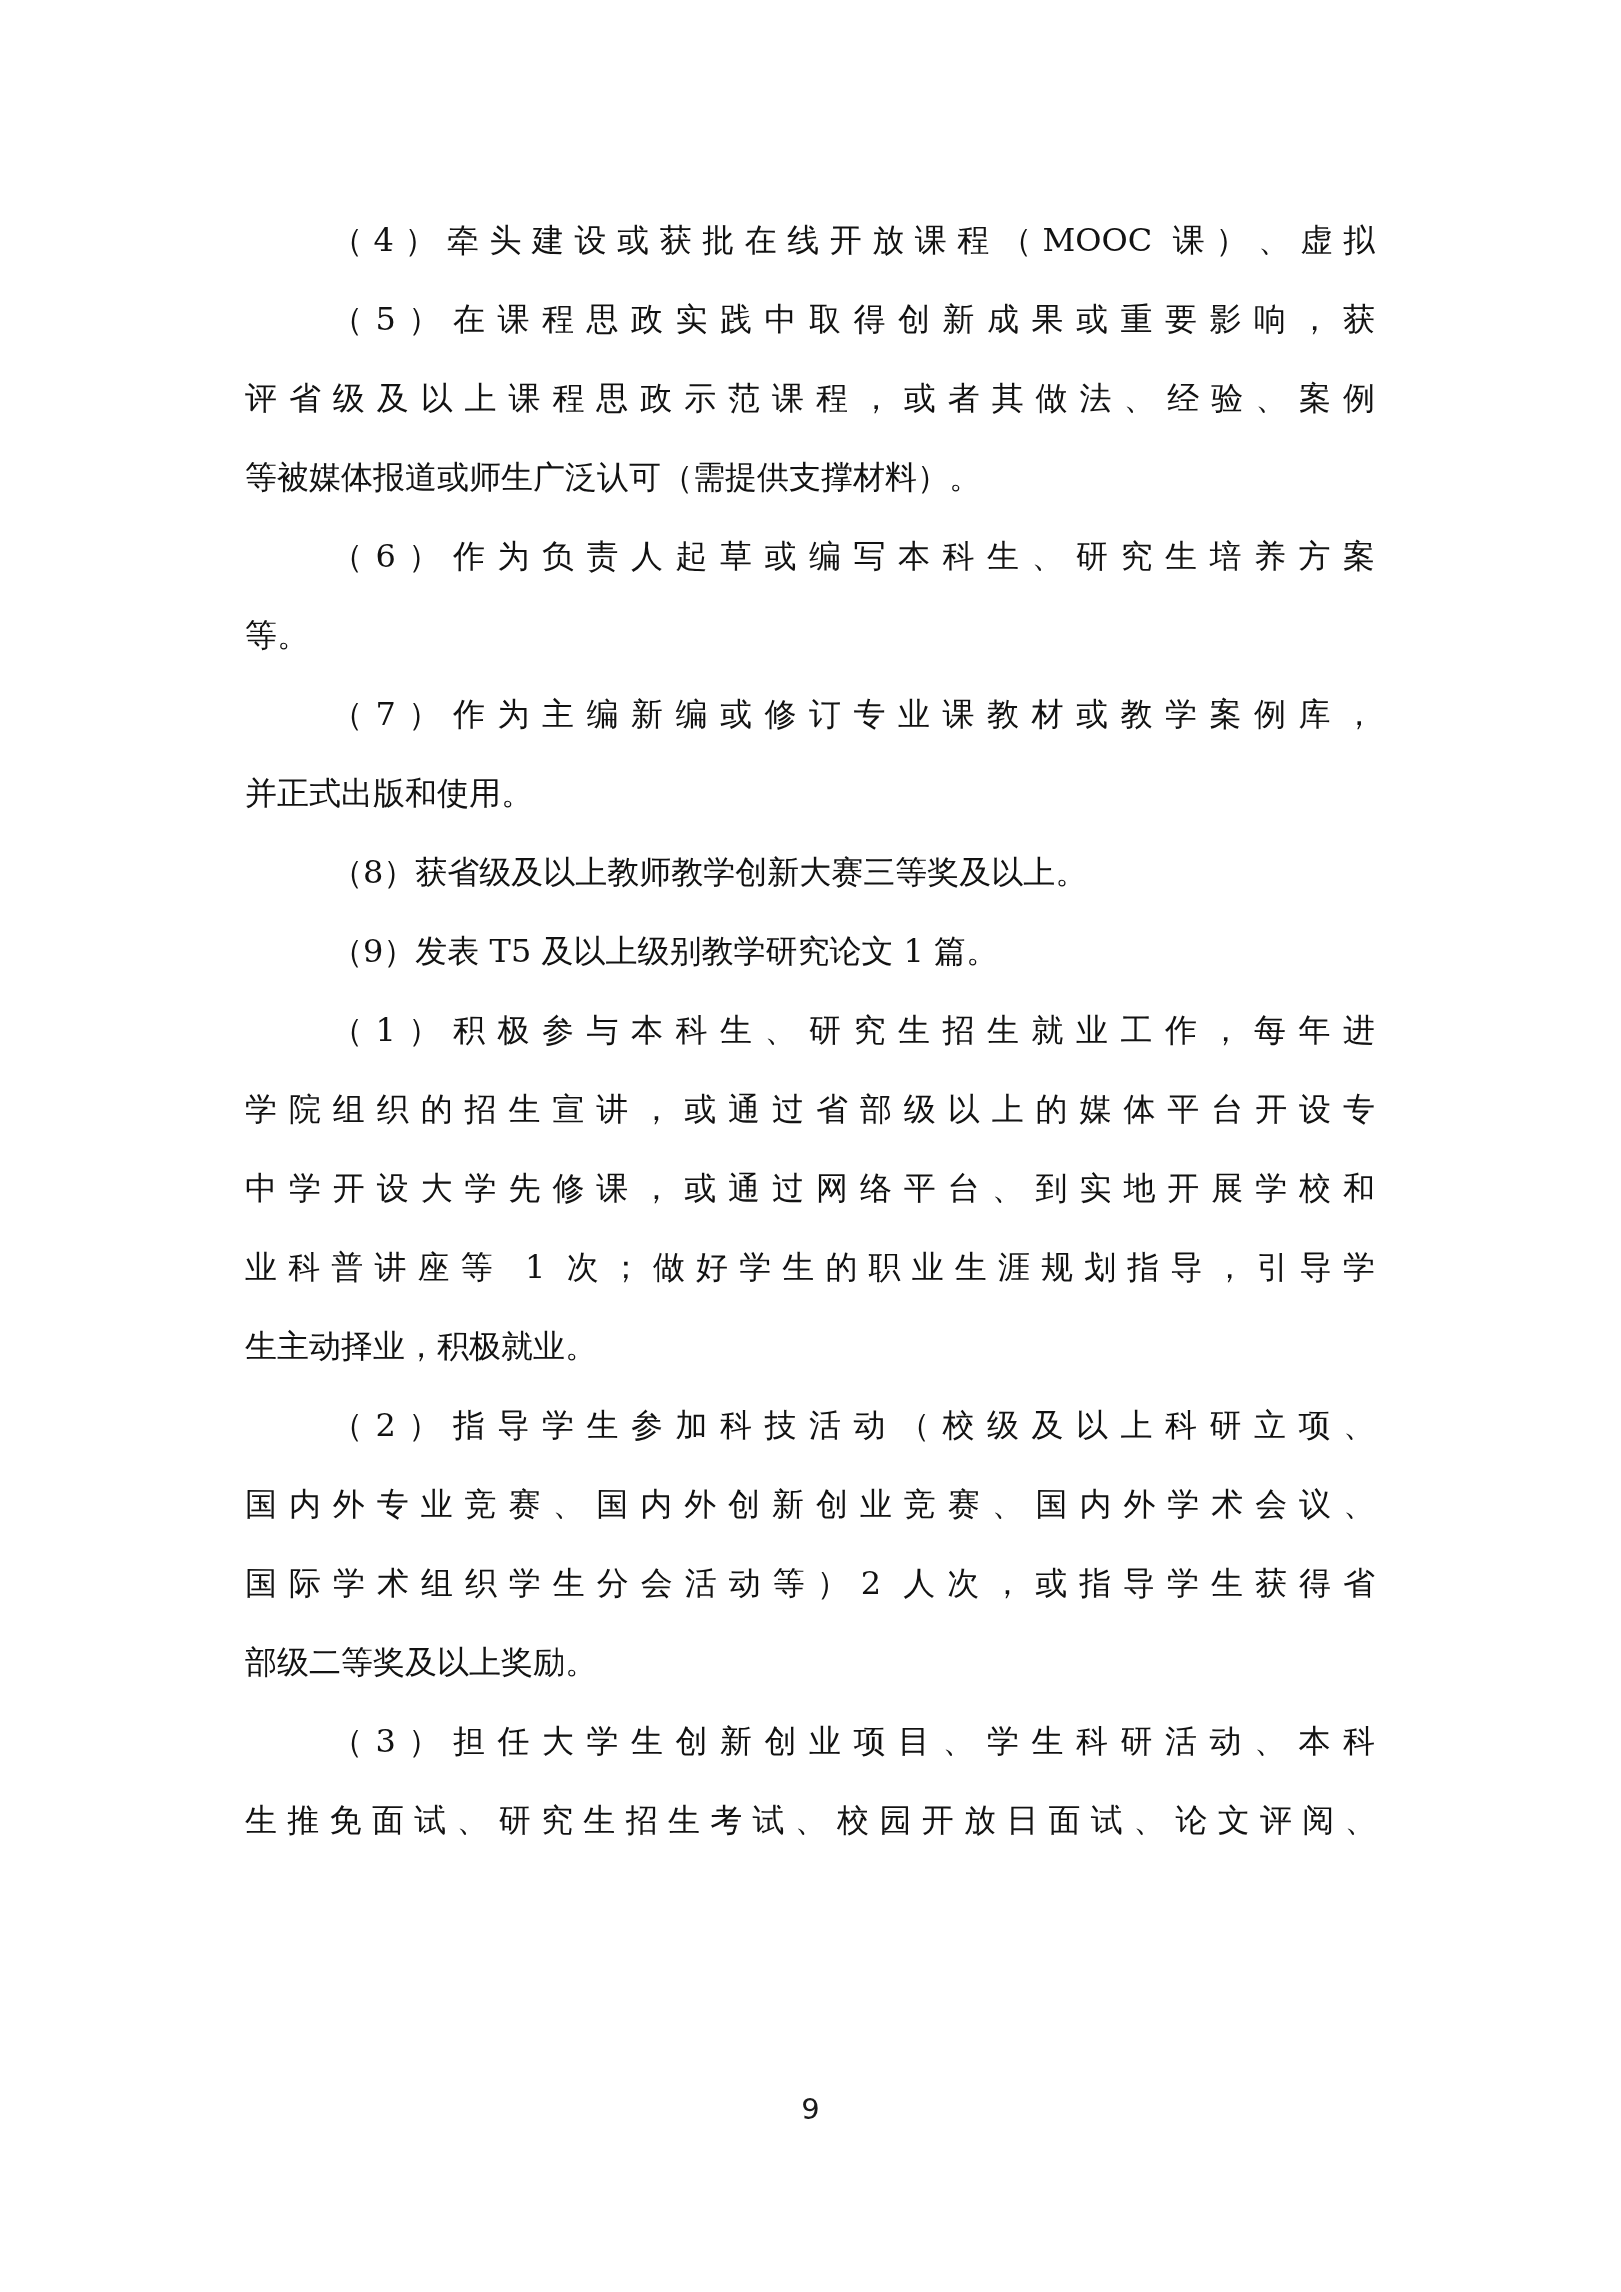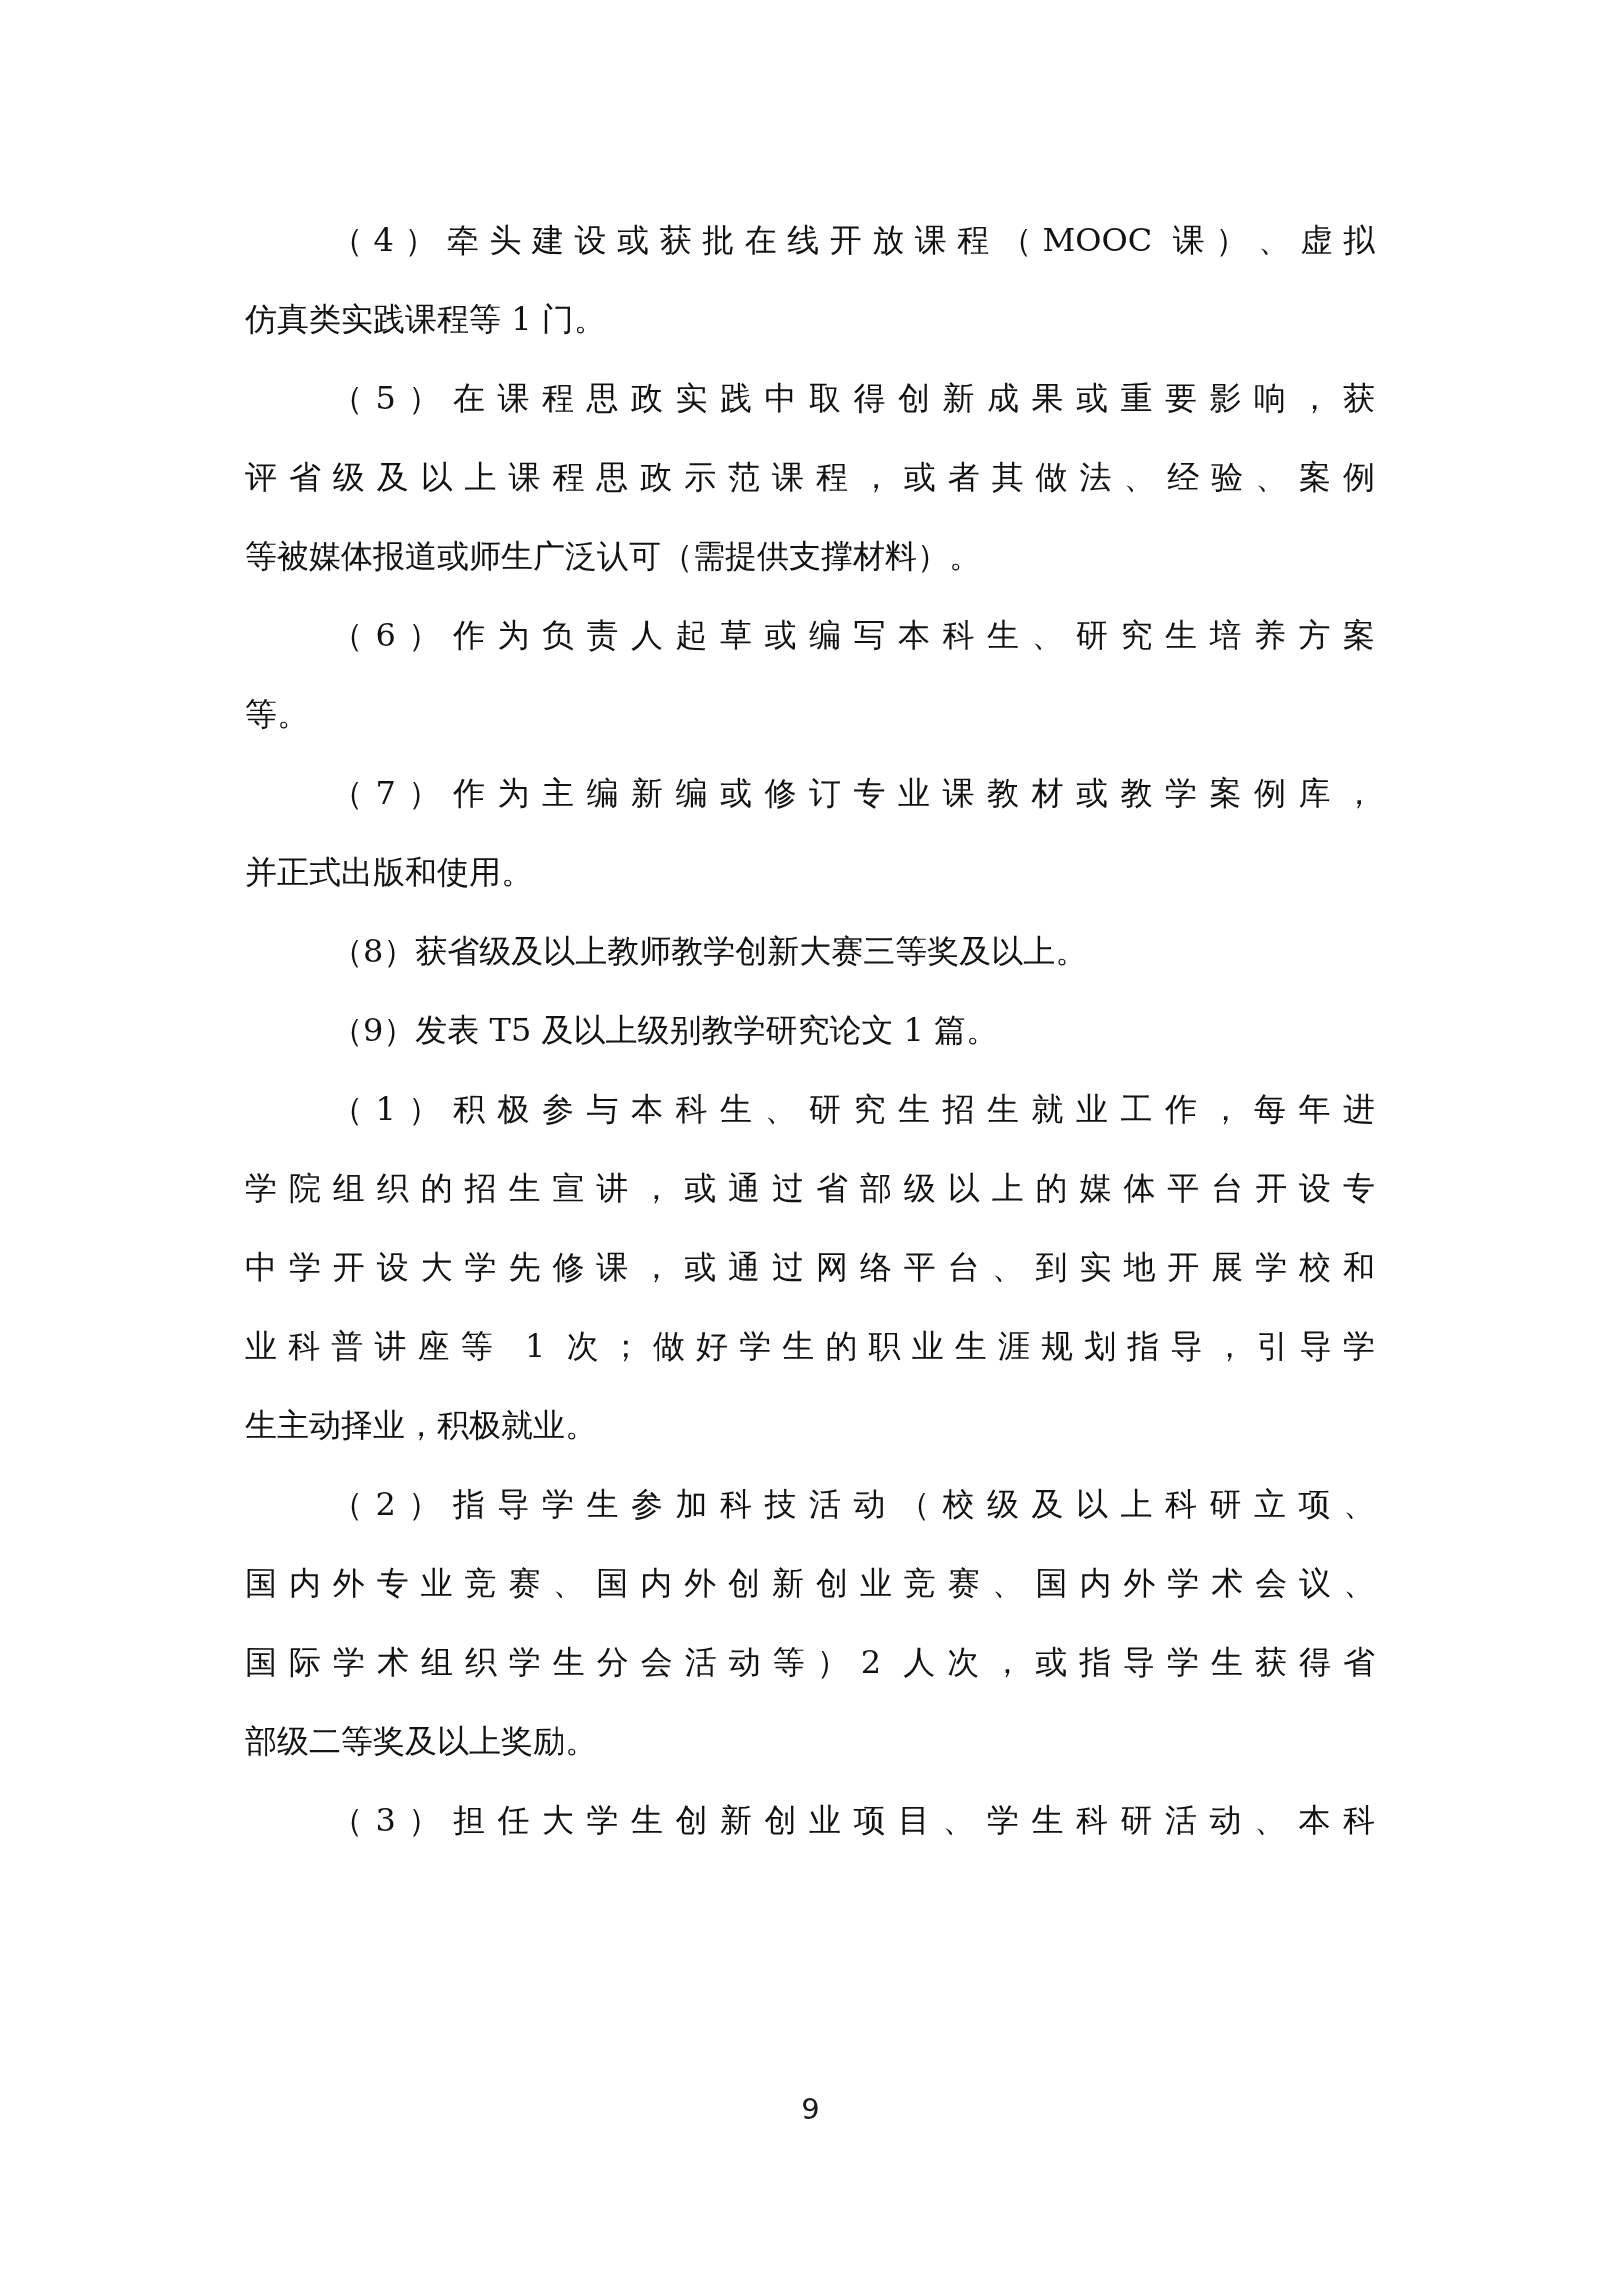--- a/index.html
+++ b/index.html
@@ -53,36 +53,36 @@
     line-height: 35px;
     color: #1a1a1a;
   }
 </style>
 </head>
 <body>
 
 <div class="page">
   <div class="doc-body">
       <div class="line justify ind-para"><span>（4）牵头建设或获批在线开放课程（MOOC 课）、虚拟</span></div>
-      <div class="line left ind-none"><span>仿真类实践课程等 1 门。</span></div>
       <div class="line justify ind-para"><span>（5）在课程思政实践中取得创新成果或重要影响，获</span></div>
       <div class="line justify ind-none"><span>评省级及以上课程思政示范课程，或者其做法、经验、案例</span></div>
       <div class="line left ind-none"><span>等被媒体报道或师生广泛认可（需提供支撑材料）。</span></div>
       <div class="line justify ind-para"><span>（6）作为负责人起草或编写本科生、研究生培养方案</span></div>
       <div class="line left ind-none"><span>等。</span></div>
       <div class="line justify ind-para"><span>（7）作为主编新编或修订专业课教材或教学案例库，</span></div>
       <div class="line left ind-none"><span>并正式出版和使用。</span></div>
       <div class="line left ind-para"><span>（8）获省级及以上教师教学创新大赛三等奖及以上。</span></div>
       <div class="line left ind-para"><span>（9）发表 T5 及以上级别教学研究论文 1 篇。</span></div>
       <div class="line justify ind-para"><span>（1）积极参与本科生、研究生招生就业工作，每年进</span></div>
       <div class="line justify ind-none"><span>学院组织的招生宣讲，或通过省部级以上的媒体平台开设专</span></div>
       <div class="line justify ind-none"><span>中学开设大学先修课，或通过网络平台、到实地开展学校和</span></div>
       <div class="line justify ind-none"><span>业科普讲座等 1 次；做好学生的职业生涯规划指导，引导学</span></div>
       <div class="line left ind-none"><span>生主动择业，积极就业。</span></div>
       <div class="line justify ind-para"><span>（2）指导学生参加科技活动（校级及以上科研立项、</span></div>
       <div class="line justify ind-none"><span>国内外专业竞赛、国内外创新创业竞赛、国内外学术会议、</span></div>
       <div class="line justify ind-none"><span>国际学术组织学生分会活动等）2 人次，或指导学生获得省</span></div>
       <div class="line left ind-none"><span>部级二等奖及以上奖励。</span></div>
       <div class="line justify ind-para"><span>（3）担任大学生创新创业项目、学生科研活动、本科</span></div>
+      <div class="line justify ind-none tight"><span>生推免面试、研究生招生考试、校园开放日面试、论文评阅、</span></div>
     </div>
   <div class="page-number">9</div>
 </div>
 
 
 </body></html>

